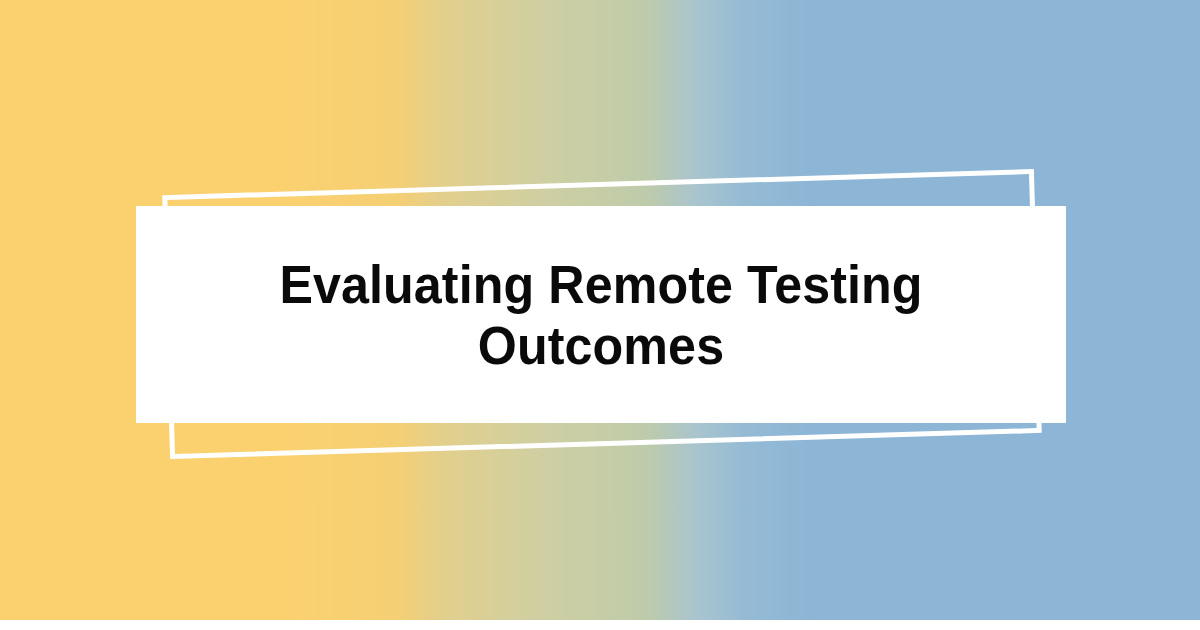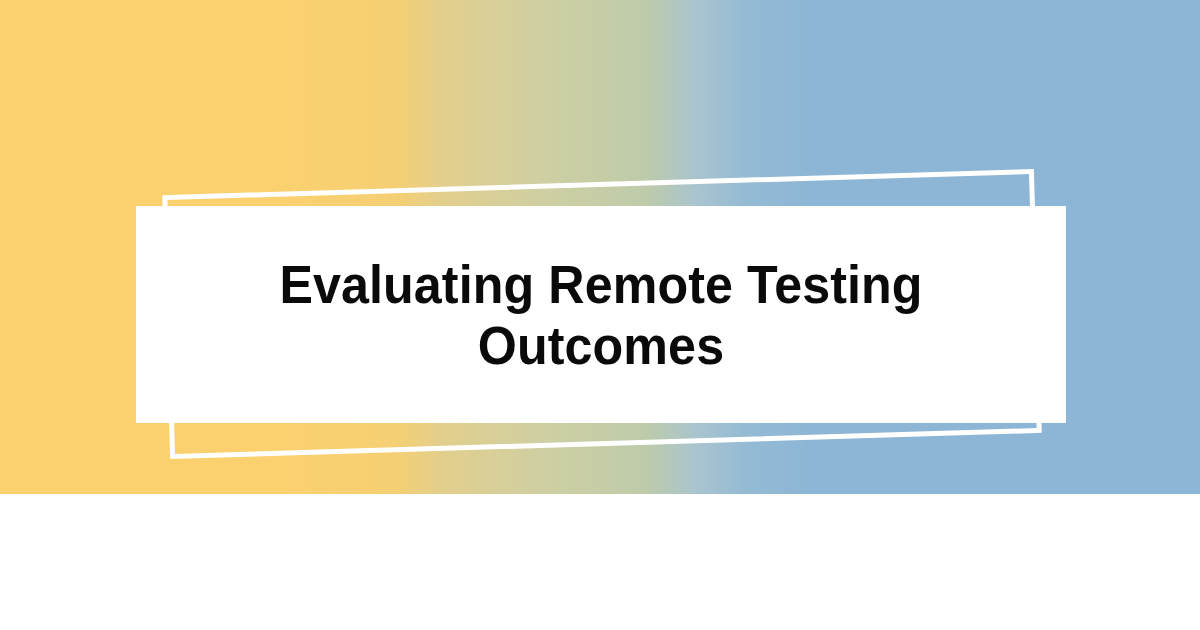--- a/index.html
+++ b/index.html
@@ -4,21 +4,21 @@
 <title>Evaluating Remote Testing Outcomes</title>
 <style>
   html, body {
     margin: 0;
     padding: 0;
     background: #ffffff;
   }
   #stage {
     position: relative;
     width: 1200px;
-    height: 494px;
+    height: 620px;
     overflow: hidden;
     font-family: "Liberation Sans", "DejaVu Sans", sans-serif;
   }
 
   
   .bg-gradient {
     position: absolute;
     inset: 0;
     background: linear-gradient(
       90deg,

